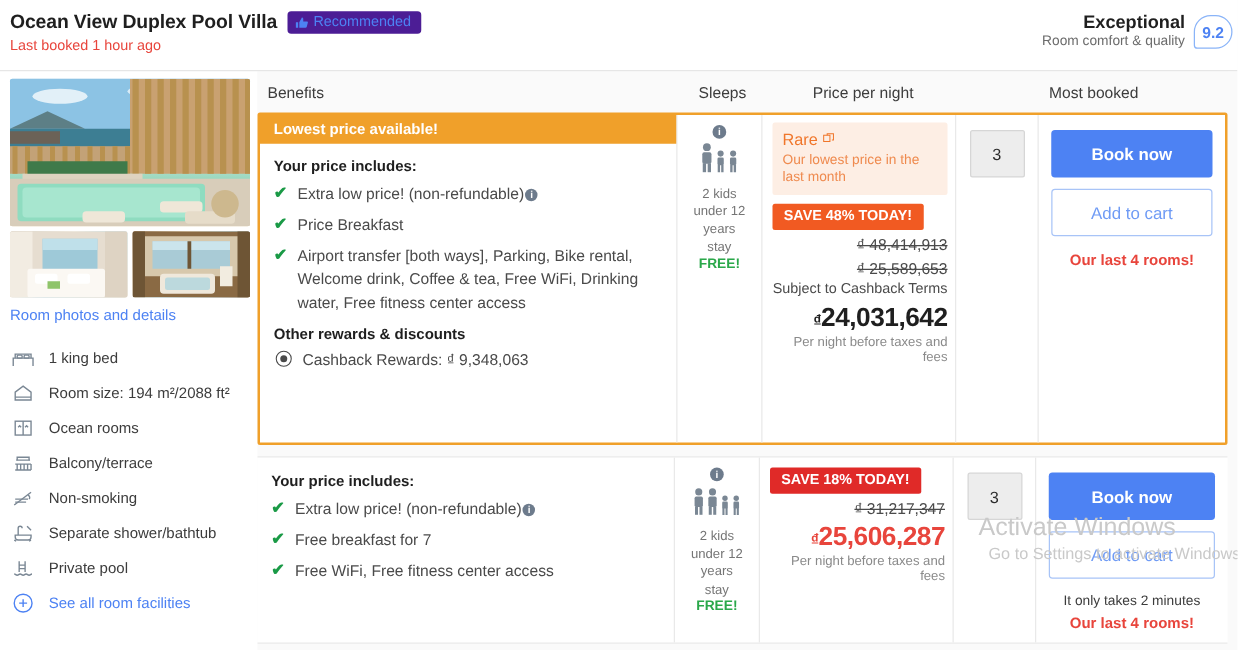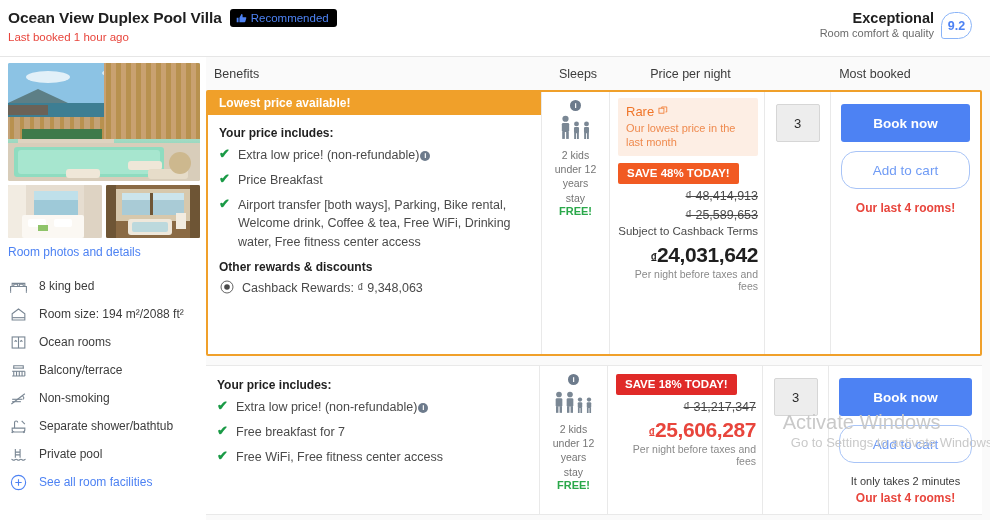--- a/index.html
+++ b/index.html
@@ -15,27 +15,27 @@
   
   .hdr {
     position: relative; height: 57px; padding: 8px 12px 0 8px;
     border-bottom: 1px solid #e6e6e6; background: #fff;
   }
   .hdr-left { position: absolute; left: 8px; top: 9px; }
   .title-row { display: flex; align-items: center; gap: 8px; }
   .room-title { font-size: 15.5px; font-weight: bold; color: #1f1f1f; letter-spacing: -.1px; }
   .rec-badge {
     display: inline-flex; align-items: center; gap: 4px;
-    background: #000000; color: #4d82f3; font-size: 11.5px;
+    background: #4c1d95; color: #4d82f3; font-size: 11.5px;
     padding: 3px 8px 3px 6px; border-radius: 3px; white-space: nowrap;
   }
   .rec-badge svg { display: block; }
   .lastbooked { font-size: 11.5px; color: #e8453c; margin-top: 4px; }
 
-  .hdr-right { position: absolute; right: 18px; top: 8px; display: flex; align-items: center; gap: 7px; }
+  .hdr-right { position: absolute; right: 4px; top: 8px; display: flex; align-items: center; gap: 7px; }
   .rate-txt { text-align: right; padding-top: 2px; }
   .rate-word { font-size: 14.5px; font-weight: bold; color: #1f1f1f; }
   .rate-sub { font-size: 11px; color: #6b6b6b; margin-top: 1px; }
   .score-bubble {
     position: relative; width: 31px; height: 27px; border: 1.4px solid #8ab4f8;
     border-radius: 14px 14px 14px 3px; display: flex; align-items: center; justify-content: center;
     color: #4d82f3; font-size: 12.5px; font-weight: bold; margin-top: 4px;
   }
 
   
@@ -127,21 +127,21 @@
     display: flex; align-items: center; justify-content: center; font-size: 13px; color: #2b2b2b;
   }
 
   .btn-book {
     display: block; width: 100%; height: 38px; background: #4d82f3; color: #fff;
     border: none; border-radius: 3px; font-size: 13.5px; font-weight: bold;
     font-family: "Liberation Sans", sans-serif; cursor: pointer;
   }
   .btn-cart {
     display: block; width: 100%; height: 38px; background: #fff; color: #6f9bf5;
-    border: 1px solid #a8c4f7; border-radius: 15px; font-size: 13.5px; margin-top: 9px;
+    border: 1px solid #a8c4f7; border-radius: 3px; font-size: 13.5px; margin-top: 9px;
     font-family: "Liberation Sans", sans-serif; cursor: pointer;
   }
   .lastrooms { text-align: center; font-size: 12px; color: #e8453c; font-weight: bold; margin-top: 12px; }
   .takes2 { text-align: center; font-size: 11px; color: #3c3c3c; margin-top: 12px; }
   .lastrooms.tight { margin-top: 4px; }
 
   
   .wm { position: absolute; right: -6px; bottom: 14px; text-align: left; pointer-events: none; }
   .wm1 { font-size: 20px; color: #c9c9c9; white-space: nowrap; }
   .wm2 { font-size: 13px; color: #c9c9c9; white-space: nowrap; margin-top: 1px; padding-left: 8px; }
@@ -258,21 +258,21 @@
         <div class="fac">
           <span class="fac-ico">
             <svg width="19" height="19" viewBox="0 0 24 24" fill="none" stroke="#7a8794" stroke-width="1.4">
               <path d="M2 18v-6h20v6"></path>
                 <path d="M2 18v2M22 18v2"></path>
                 <path d="M4 12V8h16v4"></path>
               <rect x="6" y="9" width="5" height="3" rx="1"></rect>
                 <rect x="13" y="9" width="5" height="3" rx="1"></rect>
             </svg>
           </span>
-          <span class="fac-lbl">8 king bed</span>
+          <span class="fac-lbl">1 king bed</span>
         </div>
         <div class="fac">
           <span class="fac-ico">
             <svg width="19" height="19" viewBox="0 0 24 24" fill="none" stroke="#7a8794" stroke-width="1.4">
               <path d="M4 11l8-6 8 6v8H4z"></path>
                 <path d="M4 16h16"></path>
             </svg>
           </span>
           <span class="fac-lbl">Room size: 194 m²/2088 ft²</span>
         </div>

